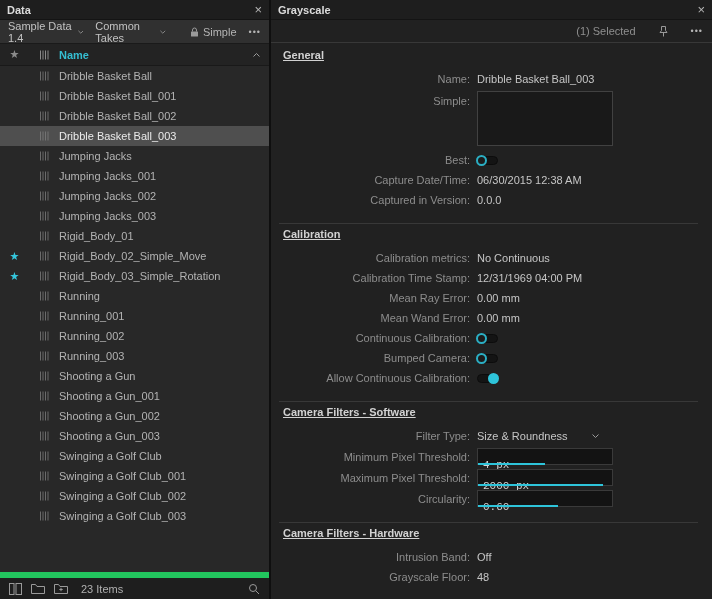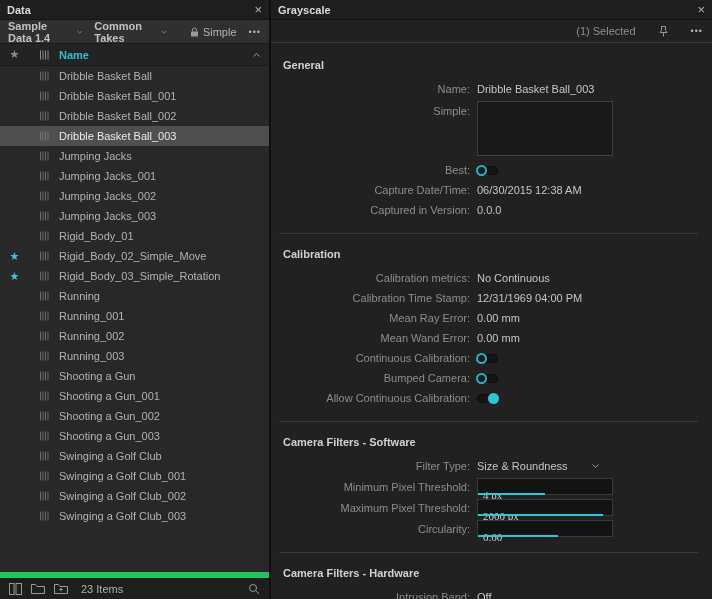--- a/index.html
+++ b/index.html
@@ -10,21 +10,21 @@
   
   .left-panel { width:271px; flex:none; display:flex; flex-direction:column;
                 background:#282828; border-right:2px solid #0f0f0f; }
   .titlebar { height:20px; flex:none; display:flex; align-items:center;
               padding:0 7px; background:#1e1e1e; border-bottom:1px solid #141414; }
   .titlebar .title { font-weight:bold; color:#dcdcdc; }
   .titlebar .close { margin-left:auto; color:#b5b5b5; font-size:13px; line-height:1; cursor:default; }
 
   .data-toolbar { height:24px; flex:none; display:flex; align-items:center; gap:12px;
                   padding:0 8px; background:#303030; border-bottom:1px solid #1a1a1a; color:#c2c2c2; }
-  .dropdown { display:inline-flex; align-items:center; gap:4px; cursor:default;font-weight:bold; }
+  .dropdown { display:inline-flex; align-items:center; gap:4px; cursor:default; }
   .flex-spacer { flex:1; }
   .mode { display:inline-flex; align-items:center; gap:4px; color:#b5b5b5; }
   .menu-dots { font-size:9px; letter-spacing:1px; color:#b5b5b5; cursor:default; }
 
   .table-header { height:22px; flex:none; display:flex; align-items:center;
                   background:#232323; border-bottom:1px solid #191919; }
   .col-star { width:29px; text-align:center; color:#8b8b8b; }
   .col-icon { width:30px; display:flex; justify-content:center; }
   .col-name { flex:1; color:#35bdd1; font-weight:bold; }
   .sort-caret { margin-right:9px; display:flex; }
@@ -40,21 +40,21 @@
                 padding:0 9px; background:#1e1e1e; border-top:6px solid #22c55e; color:#b0b0b0; }
   .status-bar .count { margin-left:4px; }
 
   
   .right-panel { flex:1; min-width:0; display:flex; flex-direction:column; background:#212121; }
   .props-subheader { height:23px; flex:none; display:flex; align-items:center; justify-content:flex-end;
                      gap:23px; padding:0 9px; color:#8f8f8f; border-bottom:1px solid #383838; }
   .props-body { flex:1; overflow:hidden; padding:2px 14px 0 8px; }
 
   .prop-section + .prop-section { border-top:1px solid #383838; margin-top:13px; }
-  .sec-title { font-weight:bold; color:#d2d2d2; margin:14px 0 8px 4px; }
+  .sec-title { font-weight:bold; color:#d2d2d2; margin:4px 0 8px 4px;text-decoration:underline; }
   .prop-row { display:flex; align-items:center; min-height:20px; }
   .prop-row.top { align-items:flex-start; margin:2px 0 4px; }
   .prop-row.top .prop-label { line-height:20px; }
   .prop-label { width:198px; flex:none; text-align:right; padding-right:7px; color:#8d8d8d; }
   .prop-text { color:#c6c6c6; }
 
   .notes-box { width:136px; height:55px; background:#191919; border:1px solid #414141;
                resize:none; outline:none; color:#c6c6c6; font-family:inherit; font-size:11px; }
 
   .toggle { position:relative; width:21px; height:9px; border-radius:5px;
@@ -62,21 +62,21 @@
   .toggle .knob { position:absolute; border-radius:50%; box-sizing:border-box; }
   .toggle.off .knob { left:-2px; top:-2px; width:11px; height:11px;
                       background:#1c1c1c; border:2px solid #2bafc4; }
   .toggle.on  .knob { right:-2px; top:-2px; width:11px; height:11px; background:#2ec4da; }
 
   .prop-dropdown { display:inline-flex; align-items:center; gap:24px; color:#c6c6c6; cursor:default; }
 
   .num-input { position:relative; width:136px; height:17px; display:inline-block;
                background:#131313; border:1px solid #3a3a3a; margin:2px 0; }
   .num-input input { width:100%; height:100%; background:transparent; border:none; outline:none;
-                     color:#d2d2d2; font-size:11px; font-family:Liberation Serif, serif; padding:16px 5px; }
+                     color:#d2d2d2; font-size:11px; font-family:Liberation Mono, monospace; padding:16px 5px; }
   .num-input .underline { position:absolute; left:0; bottom:-1px; height:2px; background:#2ec4da; }
 
   svg { display:block; }
 </style>
 </head>
 <body>
 
 <div class="app">
 
   <section class="left-panel">

